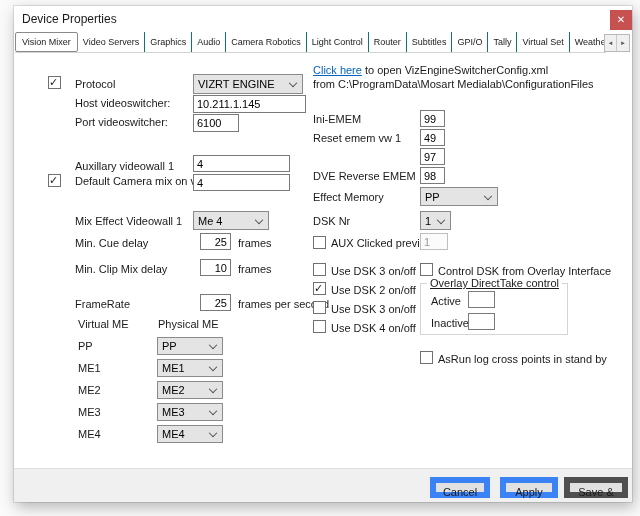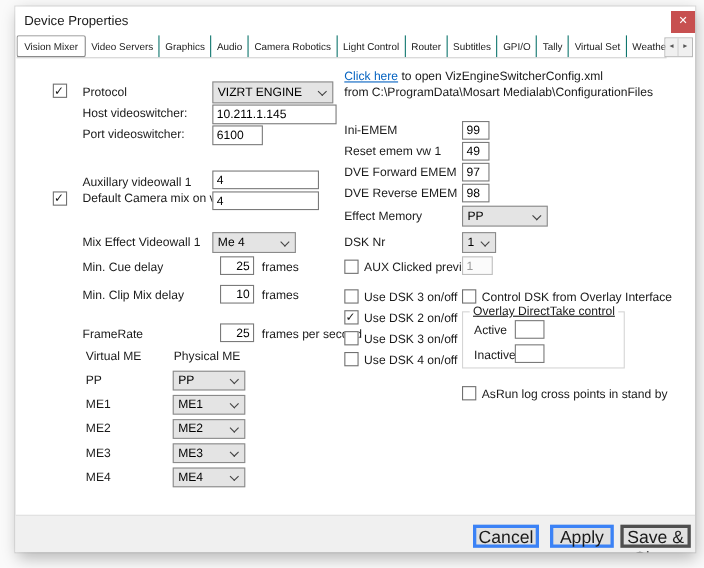--- a/index.html
+++ b/index.html
@@ -68,22 +68,22 @@
   .linkline a { color:#0563c1; text-decoration:underline; cursor:pointer; }
 
   .groupbox { position:absolute; border:1px solid #d5d5d5; background:#fff; }
   .groupbox-title { position:absolute; font-size:11px; color:#1a1a1a; background:#fff; padding:0 3px; white-space:nowrap; }
 
   .footer {
     position:absolute; left:0; right:0; bottom:0; height:34px;
     background:#f0f0f0; border-top:1px solid #e0e0e0;
   }
   .btn {
-    position:absolute; height:21px; background:#e1e1e1; border:3px solid #3b82f6;
-    font-size:16px; color:#1a1a1a; text-align:center; line-height:19px; cursor:default;
+    position:absolute; height:21px; background:#e1e1e1; border:6px solid #3b82f6;
+    font-size:11px; color:#1a1a1a; text-align:center; line-height:19px; cursor:default;
   }
   .btn.default { border-color:#4f4f4f; }
 </style>
 </head>
 <body>
 
 <div class="dialog">
 
   <div class="titlebar">
     <div class="title">Device Properties</div>
@@ -181,21 +181,20 @@
     <a>Click here</a><span> to open VizEngineSwitcherConfig.xml</span>
   </div>
   <div class="linkline" style="left:299px; top:71px;">from C:\ProgramData\Mosart Medialab\ConfigurationFiles</div>
 
   <div class="lbl" style="left:299px; top:107px;">Ini-EMEM</div>
   <input class="tbox" style="left: 406px; top: 104px; width: 25px; height: 17px;" value="99">
 
   <div class="lbl" style="left:299px; top:126px;">Reset emem vw 1</div>
   <input class="tbox" style="left: 406px; top: 123px; width: 25px; height: 17px;" value="49">
 
-  <div class="lbl" style="left:299px; top:145px;">DVE Forward EMEM</div>
   <input class="tbox" style="left: 406px; top: 142px; width: 25px; height: 17px;" value="97">
 
   <div class="lbl" style="left:299px; top:164px;">DVE Reverse EMEM</div>
   <input class="tbox" style="left: 406px; top: 161px; width: 25px; height: 17px;" value="98">
 
   <div class="lbl" style="left:299px; top:185px;">Effect Memory</div>
   <div class="dd" style="left:406px; top:181px; width:78px; height:19px;">
     <span>PP</span>
     <span class="caret"></span>
   </div>

